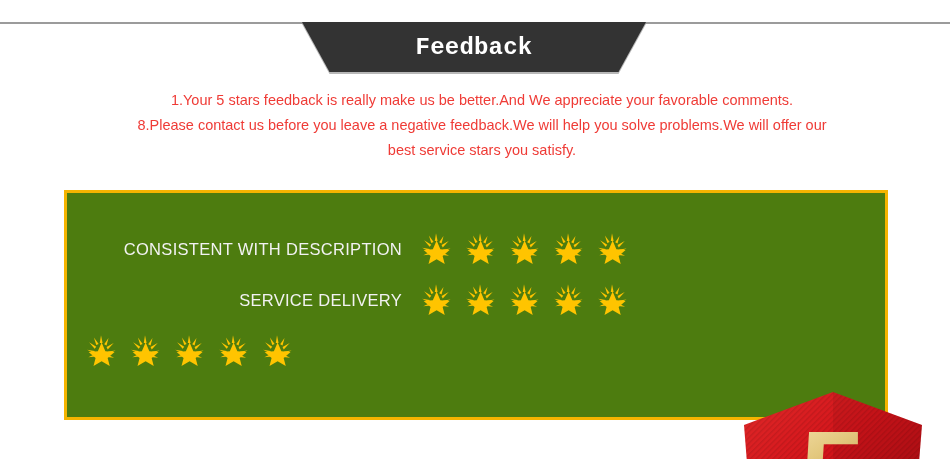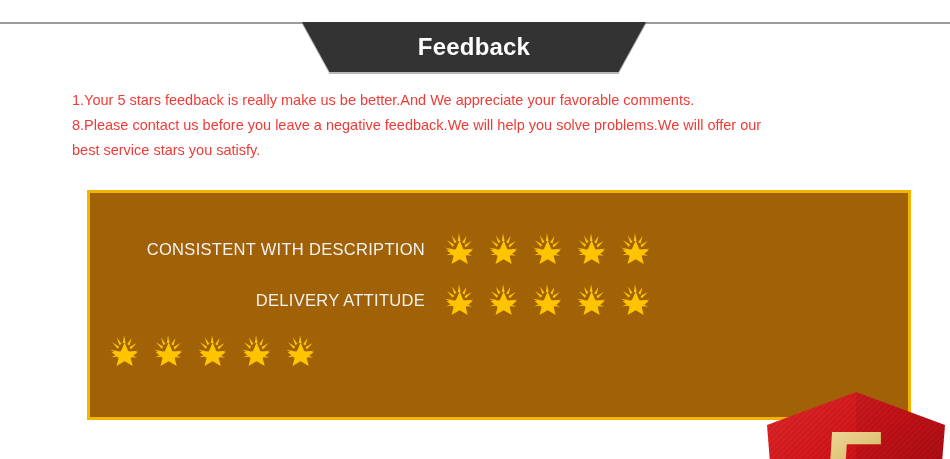--- a/index.html
+++ b/index.html
@@ -31,27 +31,27 @@
   #header-trapezoid-shadow{
     position:absolute;left:302px;top:24px;width:344px;height:50px;
     background:#b8b8b8;
     -webkit-clip-path:polygon(0 0,100% 0,92% 100%,8% 100%);
     clip-path:polygon(0 0,100% 0,92% 100%,8% 100%);
     z-index:-1;
   }
   #header-title{
     position:absolute;left:302px;top:22px;width:344px;height:50px;
     display:flex;align-items:center;justify-content:center;
-    color:#ffffff;font-size:24px;font-weight:bold;letter-spacing:.2px;
+    color:#ffffff;font-size:24px;font-weight:bold;letter-spacing:.2px;font-family:Liberation Mono, monospace;
   }
 
   
   #policy-text{
     position:absolute;left:72px;top:88px;width:820px;
-    color:#ef3b36;font-size:14.5px;line-height:25px;
+    color:#ef3b36;font-size:14.5px;line-height:25px;text-align:center;
   }
   #policy-text .policy-line{display:block;}
 
   
   #rating-panel{
     position:absolute;left:64px;top:190px;width:824px;height:230px;
     background:#303030;
     border:3px solid #f5b400;
     box-sizing:border-box;
   }
@@ -89,21 +89,21 @@
   <div id="header-trapezoid" style="background: rgb(51, 51, 51);"></div>
   <div id="header-title">Feedback</div>
 </div>
 
 <div id="policy-text" style="color: rgb(239, 59, 54);">
   <span class="policy-line">1.Your 5 stars feedback is really make us be better.And We appreciate your favorable comments.</span>
   <span class="policy-line">8.Please contact us before you leave a negative feedback.We will help you solve problems.We will offer our</span>
   <span class="policy-line">best service stars you satisfy.</span>
 </div>
 
-<div id="rating-panel" style="background: #a16207; border-color: rgb(245, 180, 0); margin-left: 23px;">
+<div id="rating-panel" style="background: #4d7c0f; border-color: rgb(245, 180, 0);">
 
   <div id="rating-rows">
       <div class="rating-row">
         <div class="rating-label">CONSISTENT WITH DESCRIPTION</div>
         <div class="rating-stars">
           <svg viewBox="0 0 48 48" class="star-icon">
             <path d="M24 4 L26 14 L22.5 14 Z" fill="#ffc400"></path>
             <path d="M15 7 L21 15 L18 16.5 Z" fill="#ffc400"></path>
             <path d="M33.5 7.5 L28 15.5 L31 17 Z" fill="#ffc400"></path>
             <path d="M40 14 L31 19 L32.5 22 Z" fill="#ffc400"></path>
@@ -158,21 +158,21 @@
             <path d="M42.5 23.5 L33 24.5 L33.5 27.5 Z" fill="#ffc400"></path>
             <path d="M40.5 32.5 L32.5 28.5 L31.5 31.5 Z" fill="#ffc400"></path>
             <path d="M9 13 L18 18.5 L16 21 Z" fill="#ffc400"></path>
             <path d="M6.5 22.5 L16 24 L15.5 27 Z" fill="#ffc400"></path>
             <path d="M8 32 L16 28 L17 31 Z" fill="#ffc400"></path>
             <path d="M24 12 L29.8 25.2 L44 26.6 L33.3 35.6 L36.5 48 L24 40.6 L11.5 48 L14.7 35.6 L4 26.6 L18.2 25.2 Z" fill="#ffc400" transform="translate(1,-3) scale(0.82) translate(5,8)"></path>
           </svg>
         </div>
       </div>
       <div class="rating-row">
-        <div class="rating-label">DELIVERY ATTITUDE</div>
+        <div class="rating-label">SERVICE DELIVERY</div>
         <div class="rating-stars">
           <svg viewBox="0 0 48 48" class="star-icon">
             <path d="M24 4 L26 14 L22.5 14 Z" fill="#ffc400"></path>
             <path d="M15 7 L21 15 L18 16.5 Z" fill="#ffc400"></path>
             <path d="M33.5 7.5 L28 15.5 L31 17 Z" fill="#ffc400"></path>
             <path d="M40 14 L31 19 L32.5 22 Z" fill="#ffc400"></path>
             <path d="M42.5 23.5 L33 24.5 L33.5 27.5 Z" fill="#ffc400"></path>
             <path d="M40.5 32.5 L32.5 28.5 L31.5 31.5 Z" fill="#ffc400"></path>
             <path d="M9 13 L18 18.5 L16 21 Z" fill="#ffc400"></path>
             <path d="M6.5 22.5 L16 24 L15.5 27 Z" fill="#ffc400"></path>

